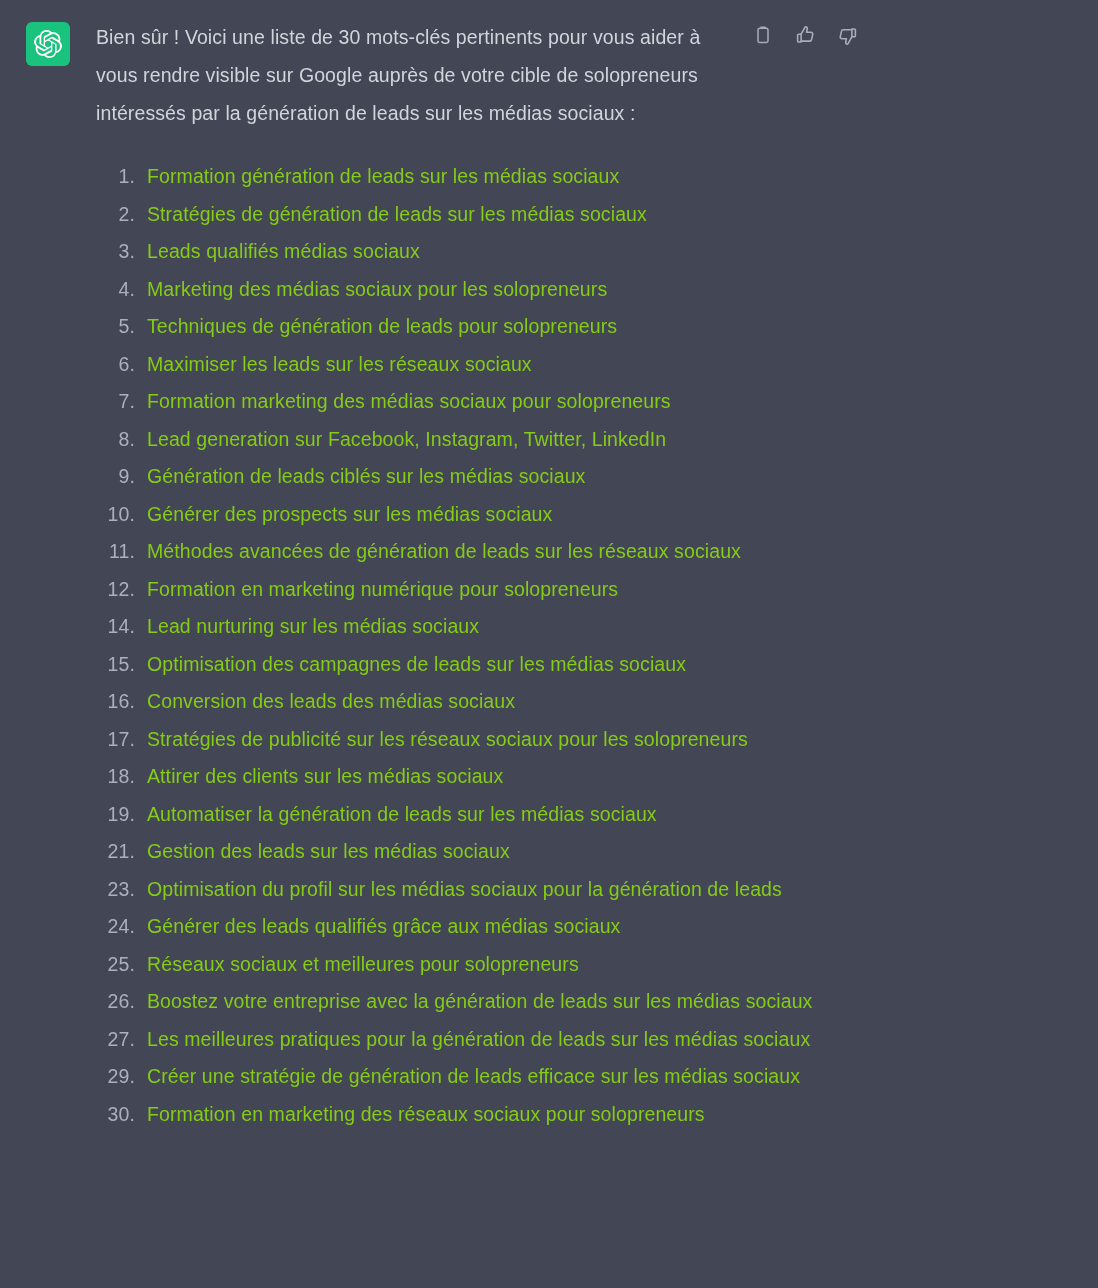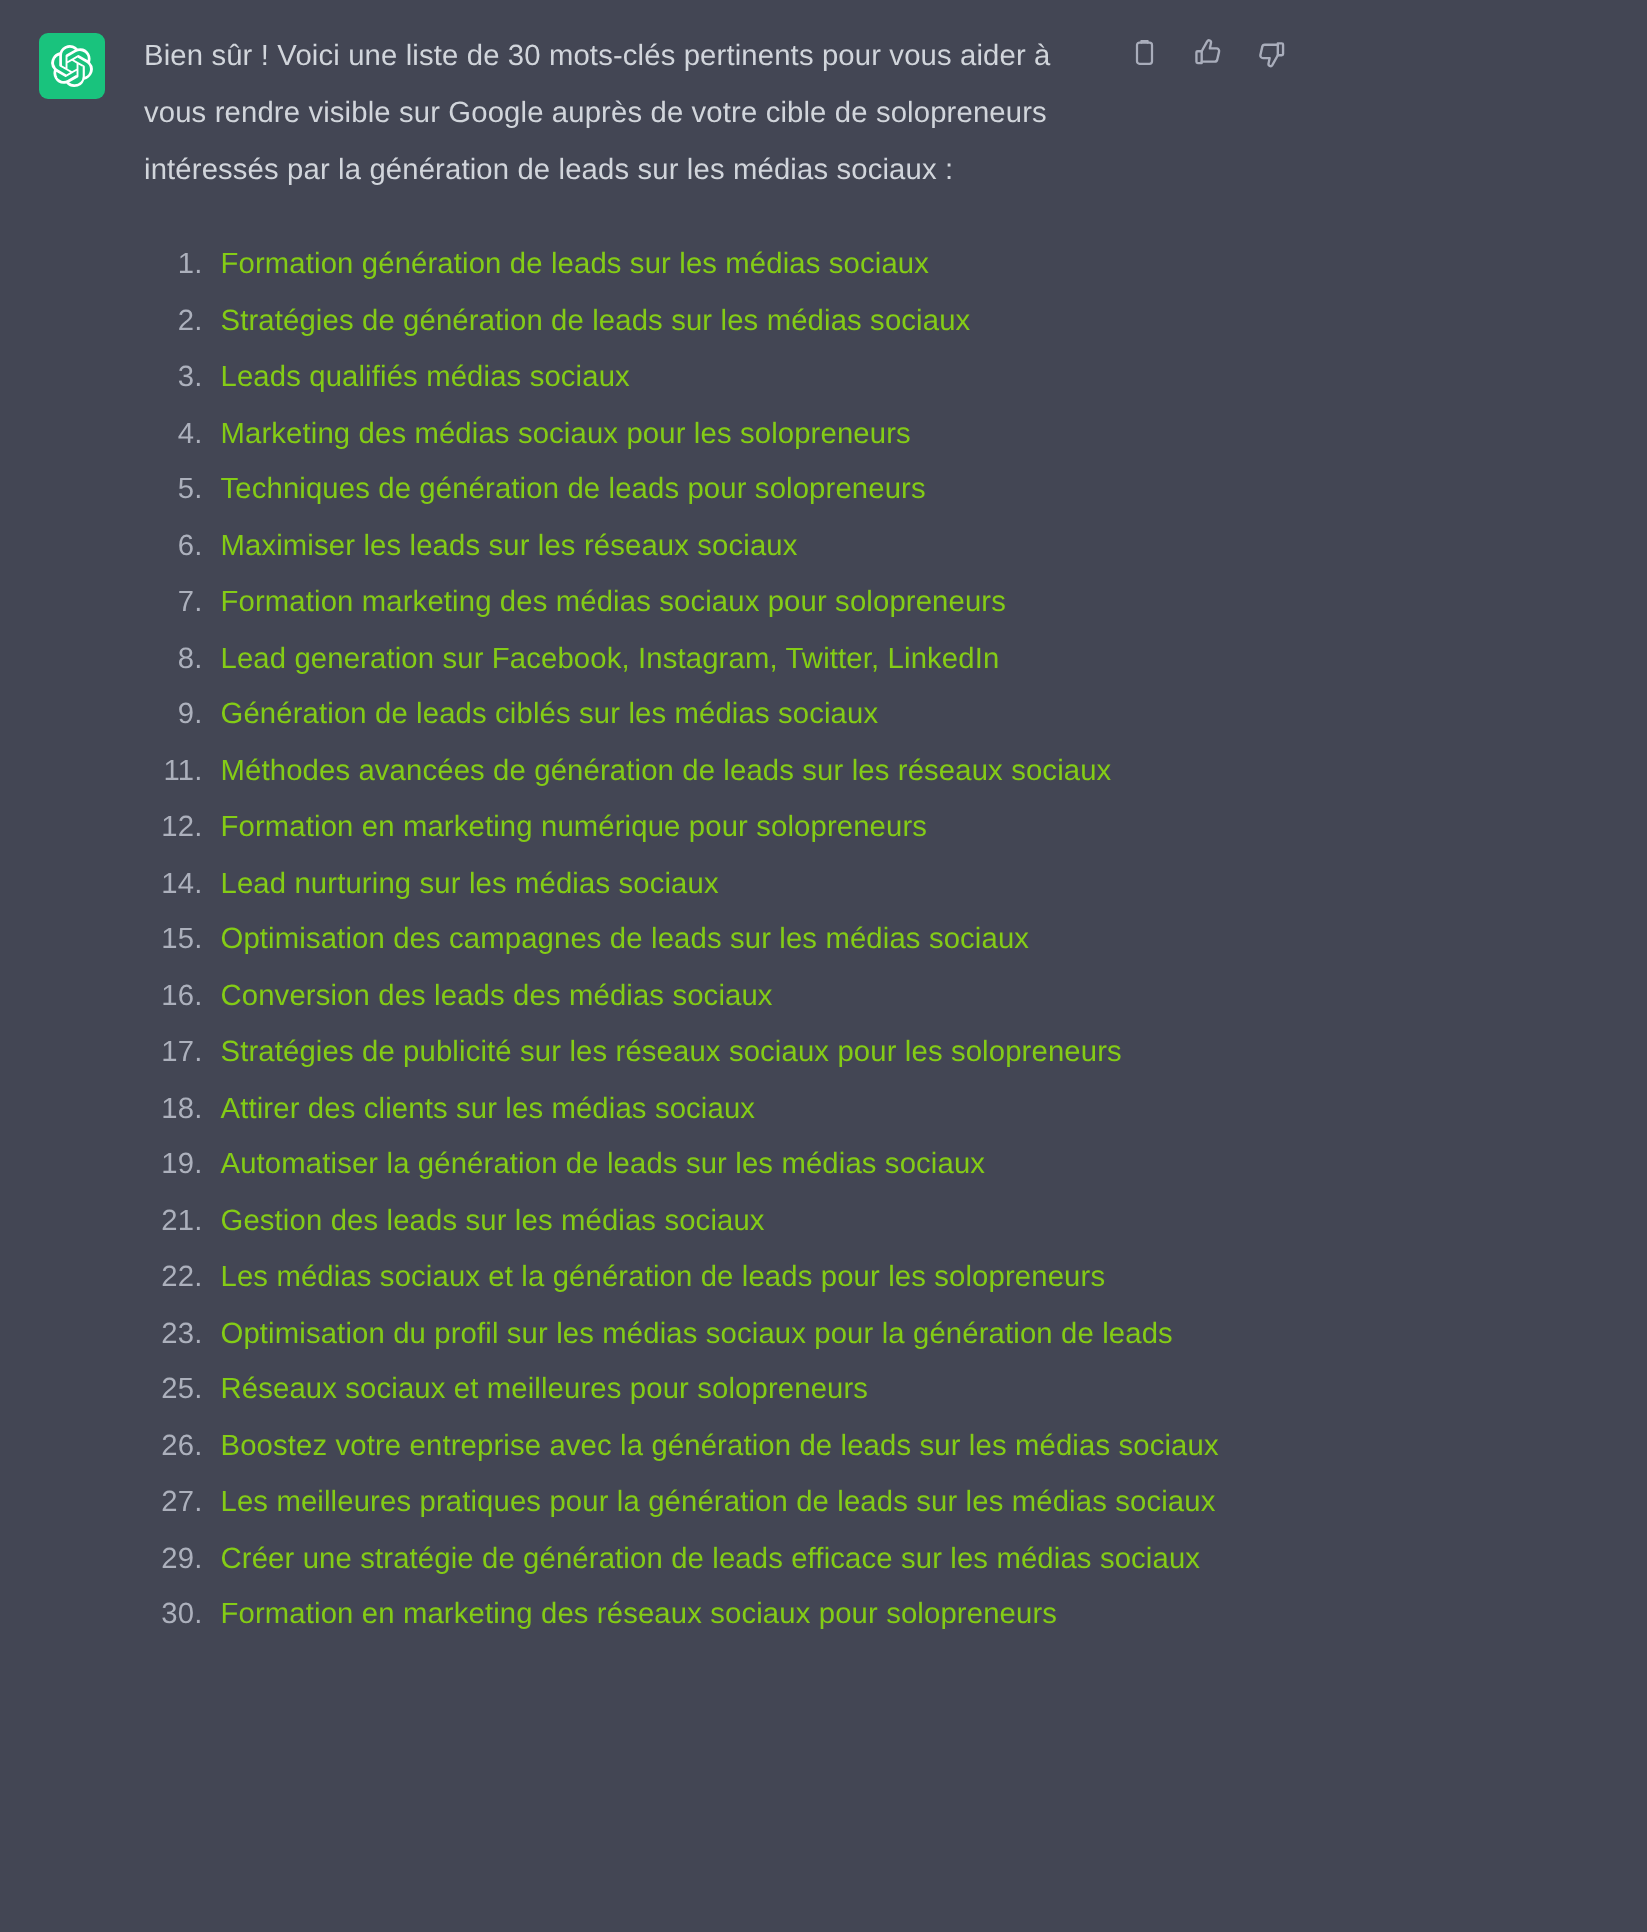--- a/index.html
+++ b/index.html
@@ -195,20 +195,24 @@
           </li>
           <li class="kw-item">
             <span class="kw-num">8.</span>
             <span class="kw-text">Lead generation sur Facebook, Instagram, Twitter, LinkedIn</span>
           </li>
           <li class="kw-item">
             <span class="kw-num">9.</span>
             <span class="kw-text">Génération de leads ciblés sur les médias sociaux</span>
           </li>
           <li class="kw-item">
+            <span class="kw-num">10.</span>
+            <span class="kw-text">Générer des prospects sur les médias sociaux</span>
+          </li>
+          <li class="kw-item">
             <span class="kw-num">11.</span>
             <span class="kw-text">Méthodes avancées de génération de leads sur les réseaux sociaux</span>
           </li>
           <li class="kw-item">
             <span class="kw-num">12.</span>
             <span class="kw-text">Formation en marketing numérique pour solopreneurs</span>
           </li>
           <li class="kw-item">
             <span class="kw-num">14.</span>
             <span class="kw-text">Lead nurturing sur les médias sociaux</span>
@@ -231,26 +235,26 @@
           </li>
           <li class="kw-item">
             <span class="kw-num">19.</span>
             <span class="kw-text">Automatiser la génération de leads sur les médias sociaux</span>
           </li>
           <li class="kw-item">
             <span class="kw-num">21.</span>
             <span class="kw-text">Gestion des leads sur les médias sociaux</span>
           </li>
           <li class="kw-item">
-            <span class="kw-num">22.</span>
-            <span class="kw-text">Les médias sociaux et la génération de leads pour les solopreneurs</span>
-          </li>
-          <li class="kw-item">
             <span class="kw-num">23.</span>
             <span class="kw-text">Optimisation du profil sur les médias sociaux pour la génération de leads</span>
+          </li>
+          <li class="kw-item">
+            <span class="kw-num">24.</span>
+            <span class="kw-text">Générer des leads qualifiés grâce aux médias sociaux</span>
           </li>
           <li class="kw-item">
             <span class="kw-num">25.</span>
             <span class="kw-text">Réseaux sociaux et meilleures pour solopreneurs</span>
           </li>
           <li class="kw-item">
             <span class="kw-num">26.</span>
             <span class="kw-text">Boostez votre entreprise avec la génération de leads sur les médias sociaux</span>
           </li>
           <li class="kw-item">

